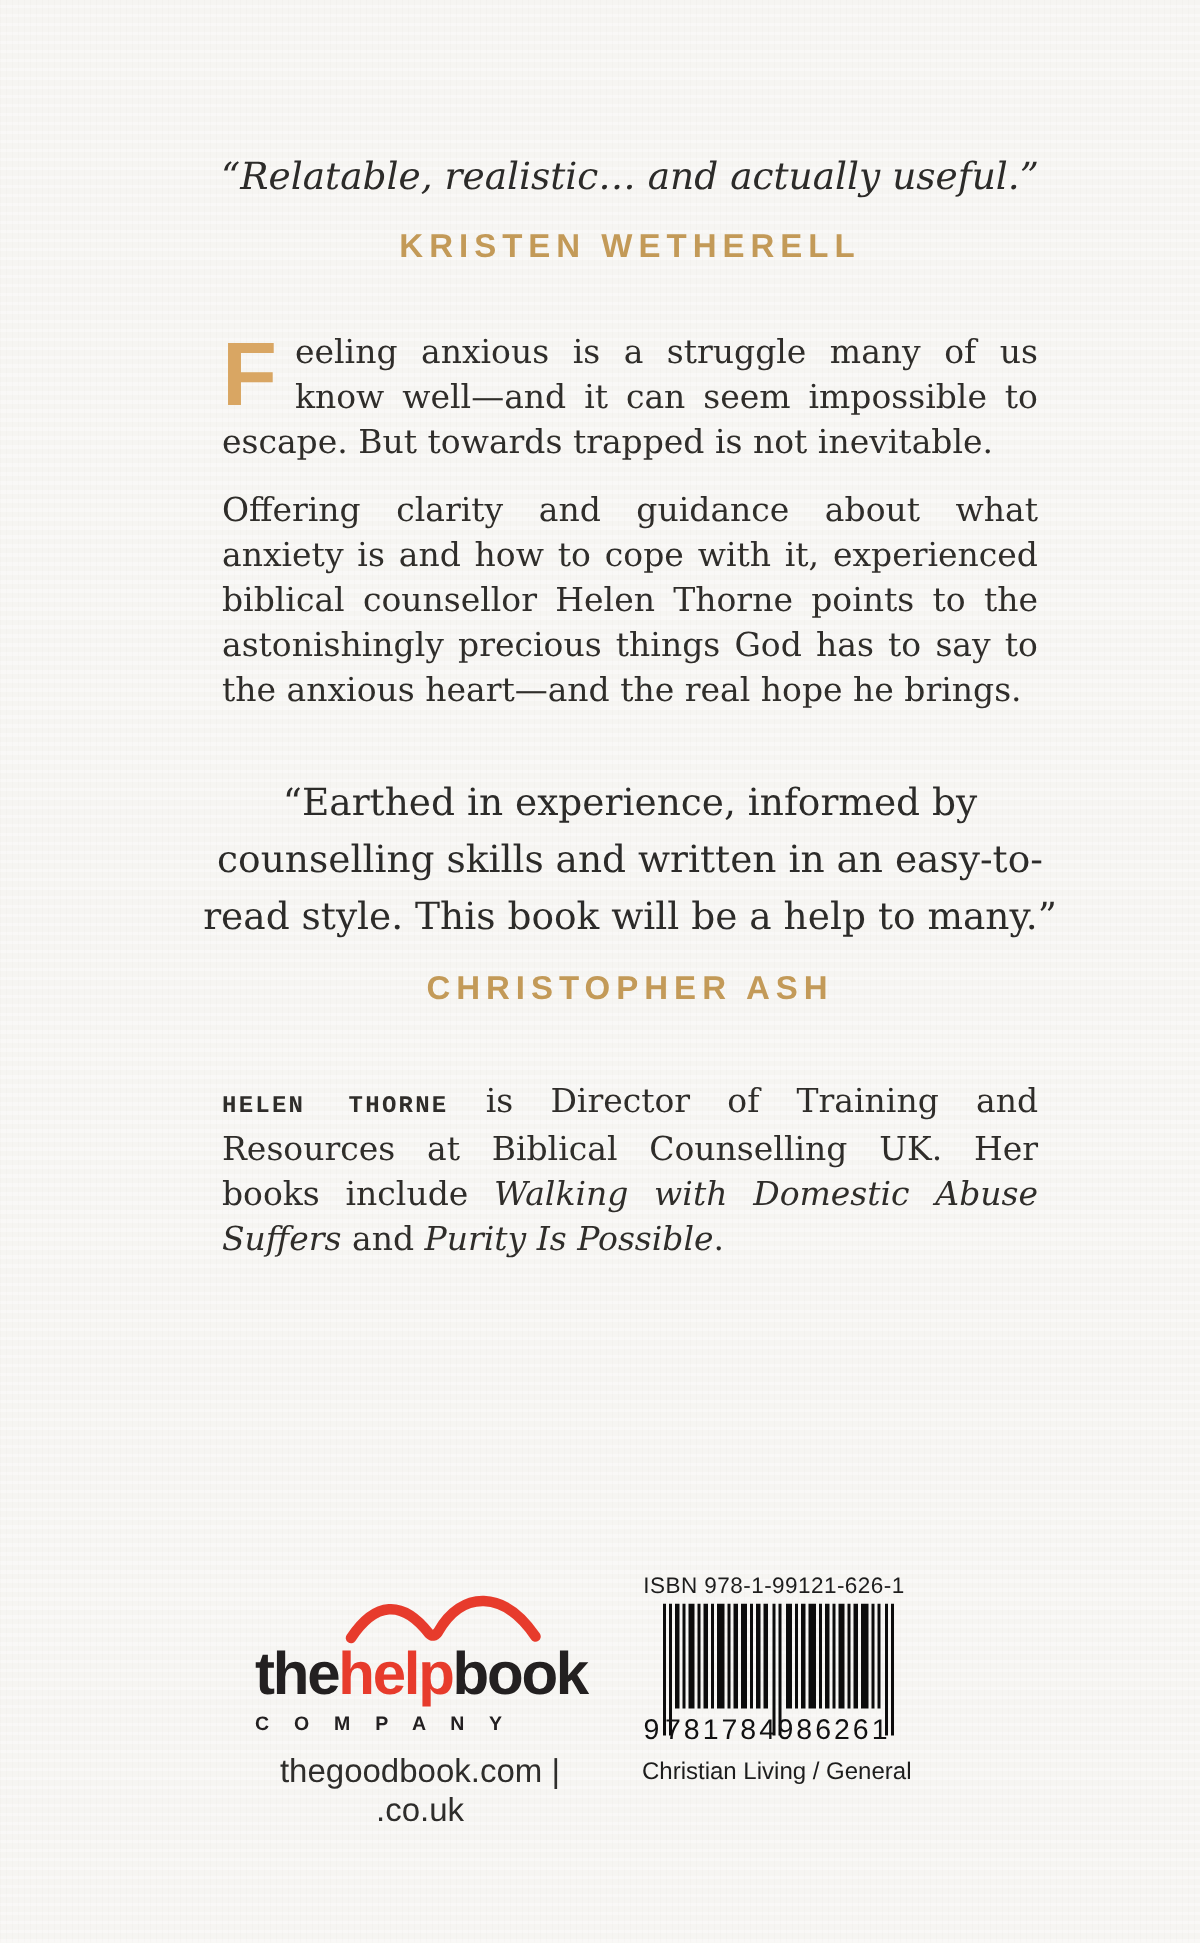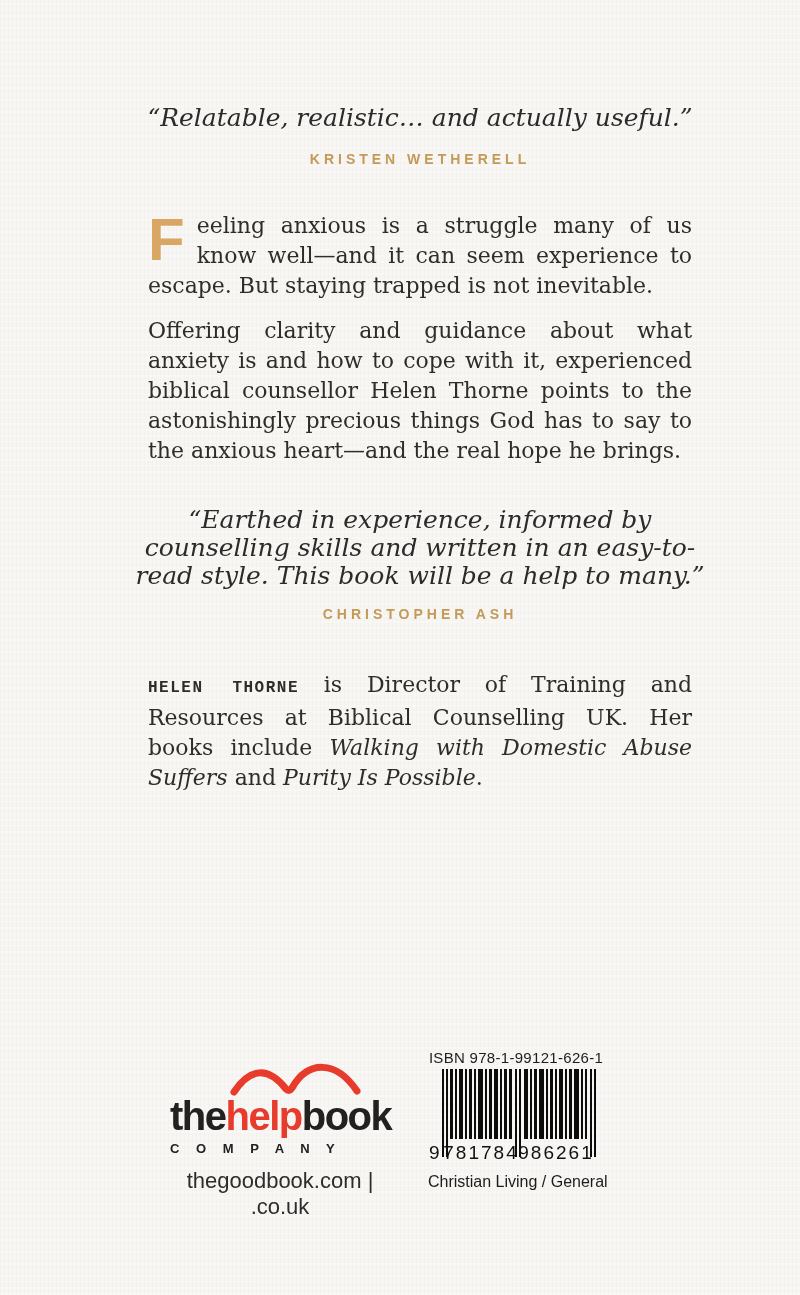--- a/index.html
+++ b/index.html
@@ -33,21 +33,21 @@
     font-style: italic;
     font-size: 25px;
     line-height: 1.3;
     text-align: center;
     margin: 0 -28px;
     color: #2c2b29;
   }
   .endorser {
     font-family: "Liberation Sans", sans-serif;
     font-weight: bold;
-    font-size: 14px;
+    font-size: 22px;
     letter-spacing: 4px;
     text-align: center;
     color: var(--gold);
     margin-top: 16px;
   }
   .blurb { margin-top: 44px; }
   .para {
     font-size: 22px;
     line-height: 30px;
     text-align: justify;
@@ -57,23 +57,22 @@
   .dropcap {
     float: left;
     font-family: "Liberation Sans", sans-serif;
     font-weight: bold;
     font-size: 60px;
     line-height: 50px;
     color: var(--dropcap);
     margin: 4px 12px 0 0;
   }
   .quote-bottom {
-    font-style: italic;
     font-size: 25px;
-    line-height: 28px;
+    line-height: 38px;
     text-align: center;
     margin: 40px -30px 0 -30px;
     color: #2c2b29;
   }
   .bio {
     font-size: 22px;
     line-height: 30px;
     text-align: justify;
     margin-top: 48px;
   }
@@ -158,21 +157,21 @@
 <body>
 
 <div class="page">
 
   <div class="content">
 
     <div class="quote-top">“Relatable, realistic… and actually useful.”</div>
     <div class="endorser">KRISTEN WETHERELL</div>
 
     <div class="blurb">
-      <p class="para first"><span class="dropcap">F</span><span>eeling anxious is a struggle many of us know well—and it can seem experience to escape. But staying trapped is not inevitable.</span></p>
+      <p class="para first"><span class="dropcap">F</span><span>eeling anxious is a struggle many of us know well—and it can seem impossible to escape. But towards trapped is not inevitable.</span></p>
       <p class="para">Offering clarity and guidance about what anxiety is and how to cope with it, experienced biblical counsellor Helen Thorne points to the astonishingly precious things God has to say to the anxious heart—and the real hope he brings.</p>
     </div>
 
     <div class="quote-bottom">“Earthed in experience, informed by counselling skills and written in an easy-to-read style. This book will be a help to many.”</div>
     <div class="endorser">CHRISTOPHER ASH</div>
 
     <p class="bio"><span class="bio-name">HELEN THORNE</span><span> is Director of Training and Resources at Biblical Counselling UK. Her books include </span><span class="book-title">Walking with Domestic Abuse Suffers</span><span> and </span><span class="book-title">Purity Is Possible</span><span>.</span></p>
   </div>
 
   <div class="logo-block">

